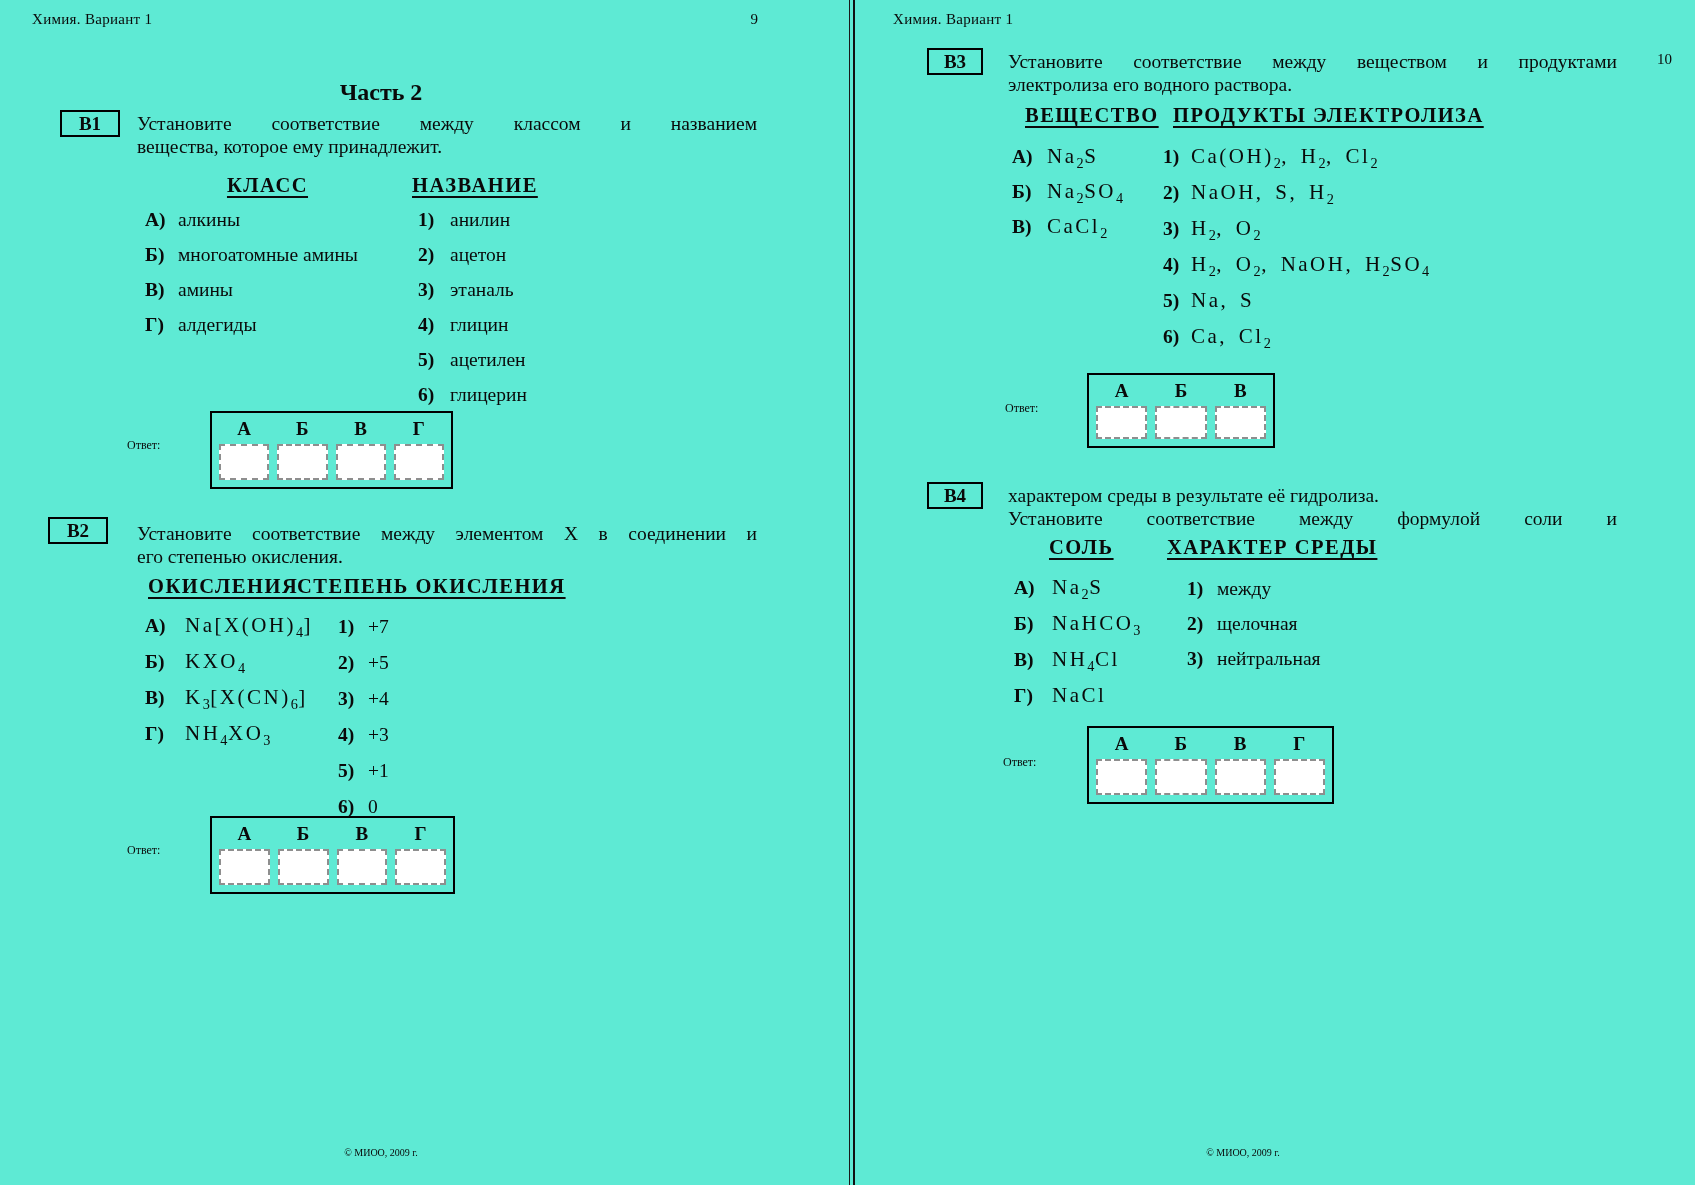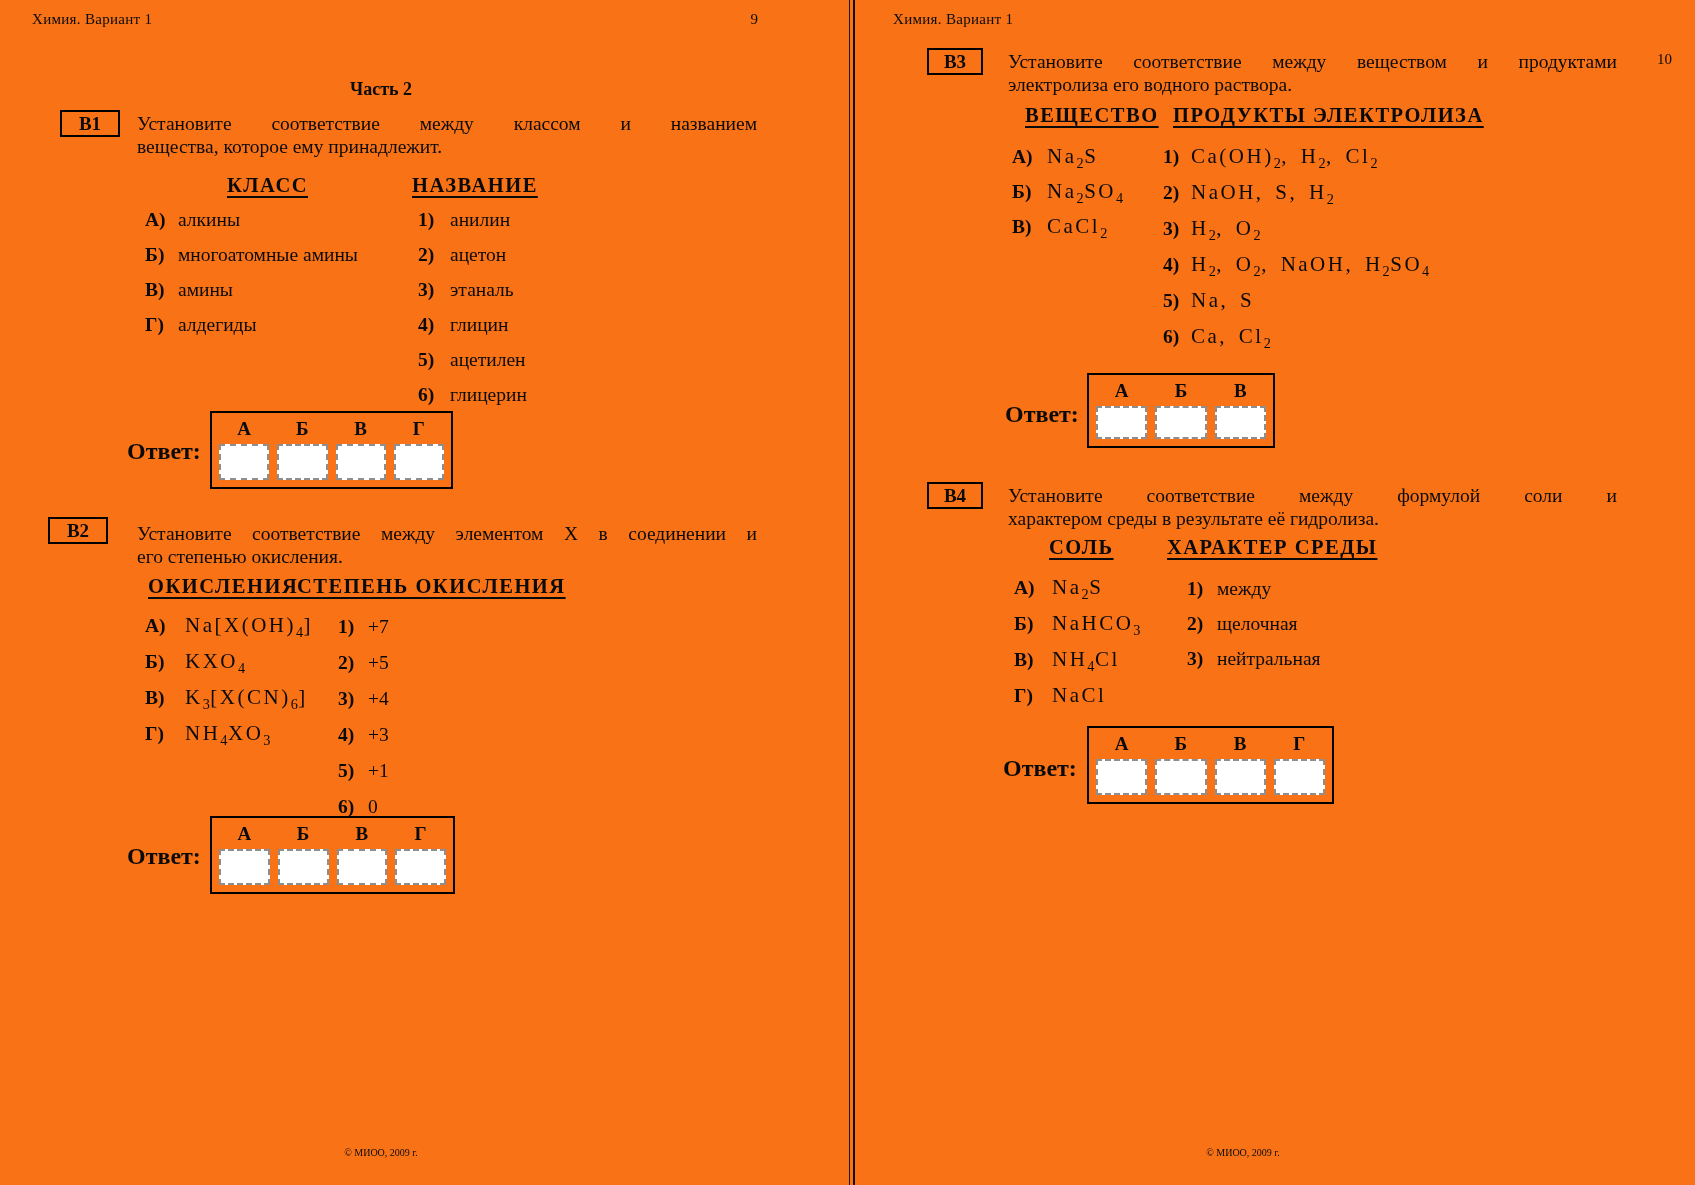--- a/index.html
+++ b/index.html
@@ -1,34 +1,34 @@
 <!DOCTYPE html>
 <html><head>
 <meta charset="utf-8">
 <style>
   html,body{margin:0;padding:0;background:#e8e8e8;}
   .sheet{
     position:relative;
     width:1695px;height:1185px;
-    background:#f97316;
+    background:#5eead4;
     font-family:"Liberation Serif","DejaVu Serif",serif;
     color:#0a0a0a;
     overflow:hidden;
   }
   .abs{position:absolute;}
   .page{position:absolute;top:0;height:100%;}
   #page-left{left:0;width:848px;}
   #page-right{left:852px;width:843px;}
   .divider{
     position:absolute;left:849px;top:0;height:1185px;width:3px;
     border-left:1px solid #1a1a1a;border-right:2px solid #111;
   }
   .pghead{font-size:15px;letter-spacing:.3px;}
   .pagenum{font-size:15px;text-align:right;}
-  .part-title{font-weight:700;font-size:18px;text-align:center;}
+  .part-title{font-weight:700;font-size:24px;text-align:center;}
   .badge{
     border:2px solid #000;font-weight:700;font-size:19px;
     display:flex;align-items:center;justify-content:center;
     width:60px;height:27px;box-sizing:border-box;
   }
   .question{font-size:19.5px;line-height:23px;}
   .qline{white-space:normal;}
   .qline.just{text-align:justify;text-align-last:justify;}
   .colhead{
     font-weight:700;font-size:20.5px;letter-spacing:1.5px;
@@ -37,21 +37,21 @@
   }
   .items{font-size:19.5px;}
   .item{display:flex;align-items:baseline;line-height:23px;}
   .lh25 .item{line-height:25px;}
   .g10 .item{margin-bottom:10px;} .g11 .item{margin-bottom:11px;}
   .g12 .item{margin-bottom:12px;} .g13 .item{margin-bottom:13px;}
   .key{font-weight:700;flex:none;width:var(--kw,33px);}
   .val{white-space:nowrap;}
   .formula{font-size:21px;letter-spacing:2.5px;word-spacing:4px;}
   sub{font-size:68%;line-height:0;vertical-align:-0.32em;letter-spacing:.5px;}
-  .ans-label{font-weight:700;font-size:24px;}
+  .ans-label{font-weight:400;font-size:12px;}
   .ansbox{
     border:2.5px solid #000;box-sizing:border-box;
     padding:5px 7px 7px;display:flex;flex-direction:column;
   }
   .ans-letters{display:grid;gap:8px;font-weight:700;font-size:19px;text-align:center;margin-bottom:4px;}
   .ans-cells{display:grid;gap:8px;flex:1;}
   .n4{grid-template-columns:repeat(4,1fr);}
   .n3{grid-template-columns:repeat(3,1fr);}
   .cell{border:2px dashed #8e8e8e;background:#fff;}
   .footer{font-size:10px;text-align:center;}
@@ -272,22 +272,22 @@
       </div>
       <div class="ans-cells n3">
         <span class="cell"></span>
         <span class="cell"></span>
         <span class="cell"></span>
       </div>
     </div>
 
     <div class="abs badge" style="left:75px;top:482px;width:56px;">В4</div>
     <div class="abs question" style="left:156px;top:484px;width:609px;">
+      <div class="qline">характером среды в результате её гидролиза.</div>
       <div class="qline just">Установите соответствие между формулой соли и</div>
-      <div class="qline">характером среды в результате её гидролиза.</div>
     </div>
     <div class="abs colhead" style="left:197px;top:536px;">СОЛЬ</div>
     <div class="abs colhead" style="left:315px;top:536px;">ХАРАКТЕР СРЕДЫ</div>
 
     <div class="abs items lh25 g11" style="left:162px;top:575px;--kw:38px;">
       <div class="item">
           <span class="key">А)</span>
           <span class="val formula">Na<sub>2</sub>S</span>
         </div>
       <div class="item">

